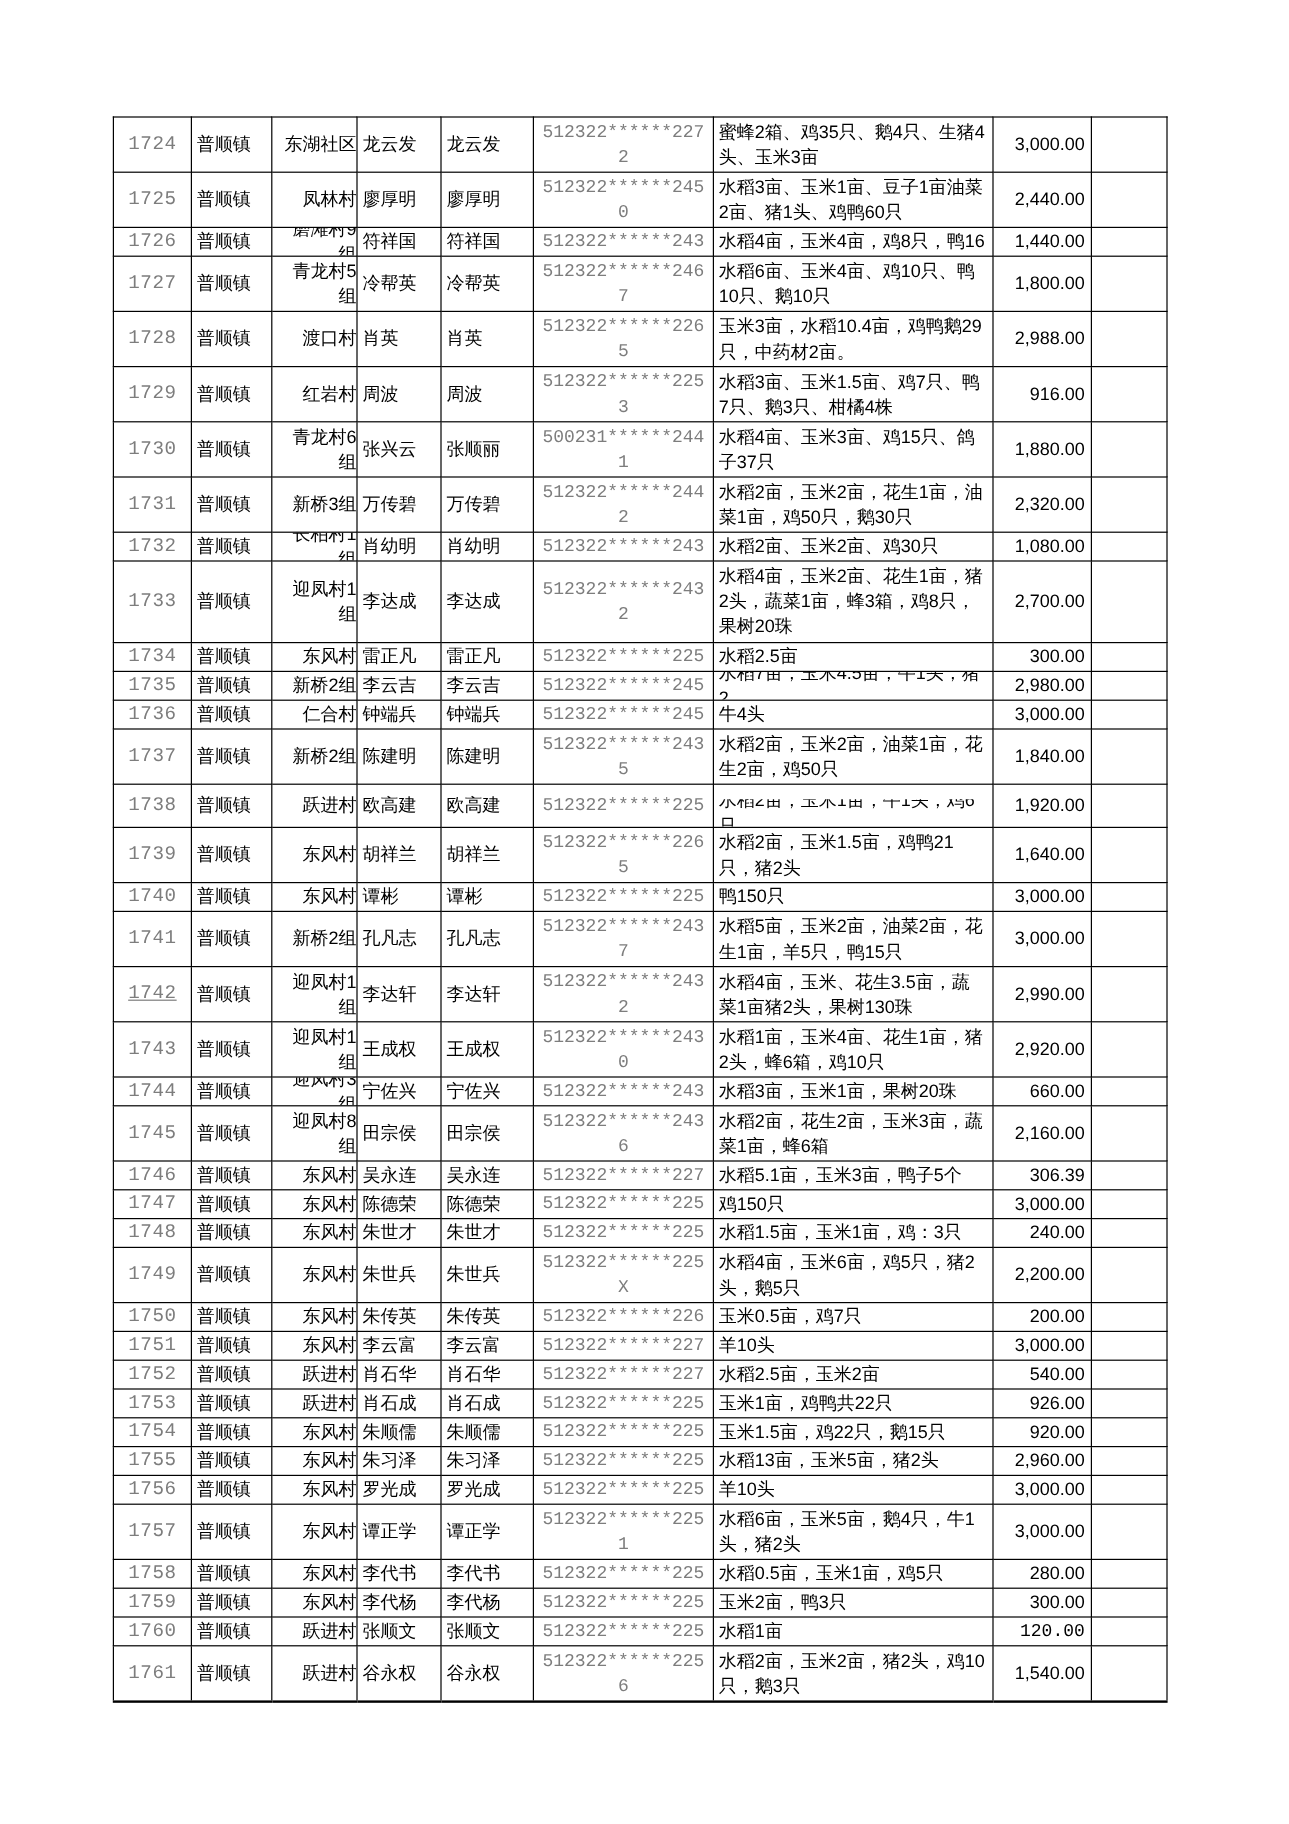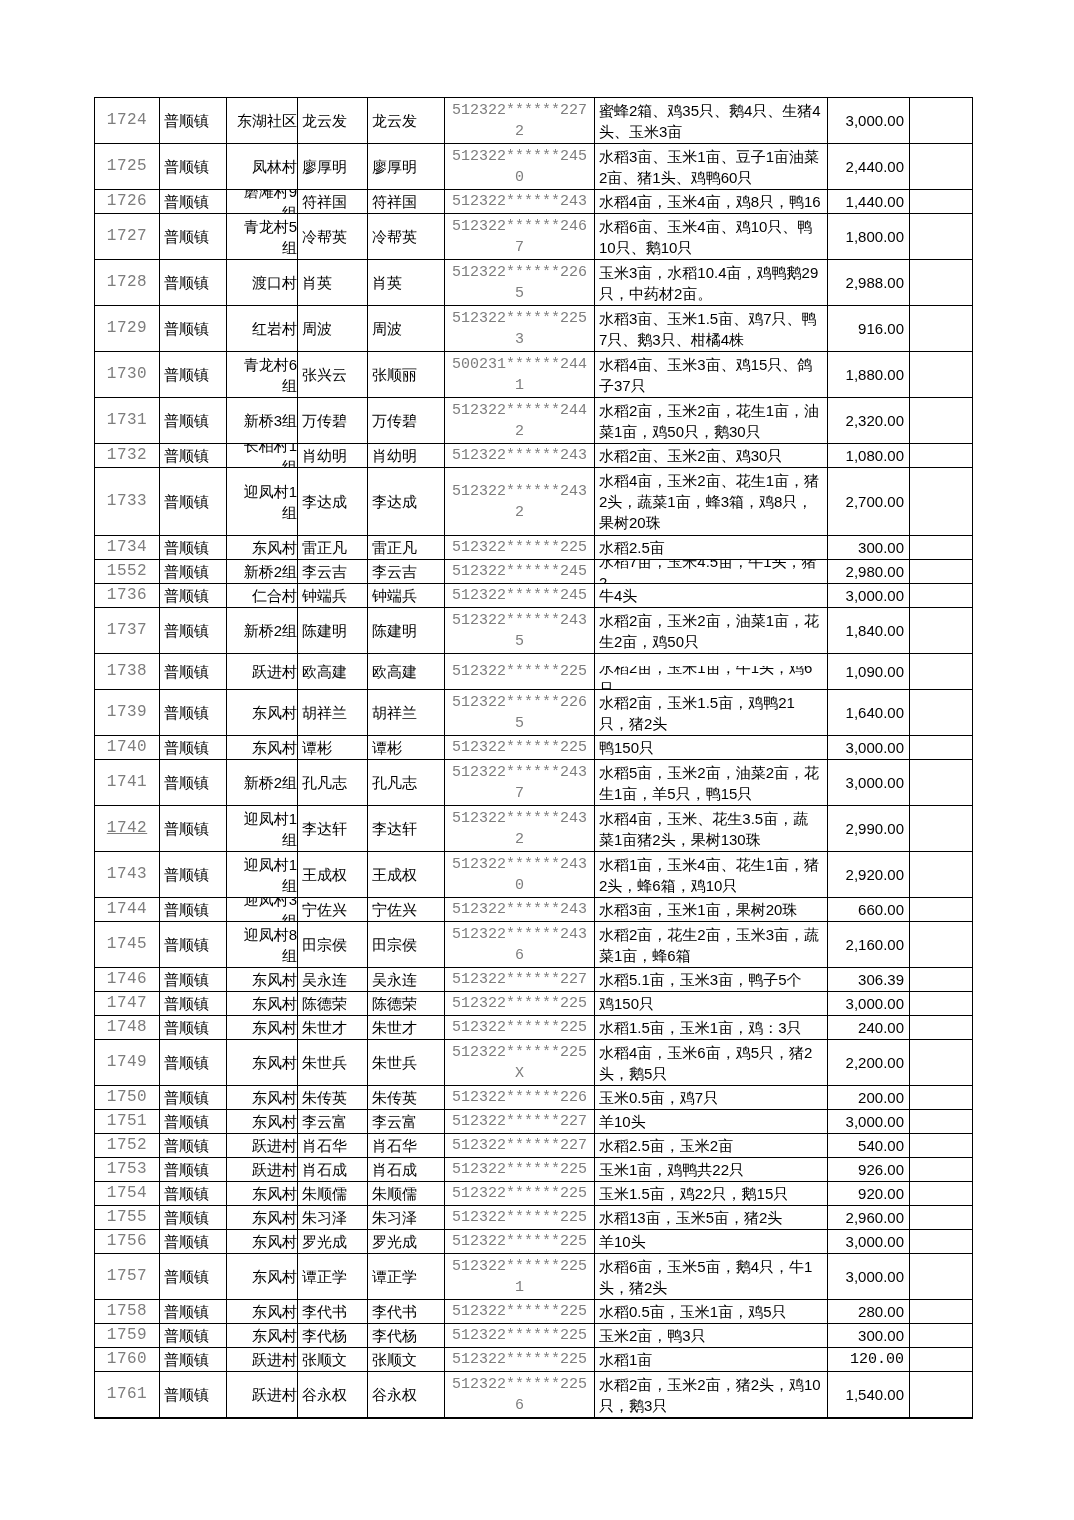--- a/index.html
+++ b/index.html
@@ -423,21 +423,21 @@
           </td>
     <td class="c-amt">
             <div class="cw" style="height: 23px;">300.00</div>
           </td>
     <td class="c-blank">
             <div class="cw" style="height: 23px;"></div>
           </td>
   </tr>
         <tr>
     <td class="c-no">
-            <div class="cw" style="height: 23px;">1552</div>
+            <div class="cw" style="height: 23px;">1735</div>
           </td>
     <td class="c-town">
             <div class="cw" style="height: 23px;">普顺镇</div>
           </td>
     <td class="c-vil">
             <div class="cw" style="height: 23px;">新桥2组</div>
           </td>
     <td class="c-name">
             <div class="cw" style="height: 23px;">李云吉</div>
           </td>
@@ -543,21 +543,21 @@
     <td class="c-id">
       <div class="cw" style="height: 23px;">
         <span class="id-l1">512322******225</span>
 
       </div>
     </td>
     <td class="c-items">
             <div class="cw" style="height: 23px; margin-top: 12px;">水稻2亩，玉米1亩，牛1头，鸡6只</div>
           </td>
     <td class="c-amt">
-            <div class="cw" style="height: 23px;">1,090.00</div>
+            <div class="cw" style="height: 23px;">1,920.00</div>
           </td>
     <td class="c-blank">
             <div class="cw" style="height: 23px;"></div>
           </td>
   </tr>
         <tr>
     <td class="c-no">
             <div class="cw" style="height: 45px;">1739</div>
           </td>
     <td class="c-town">

